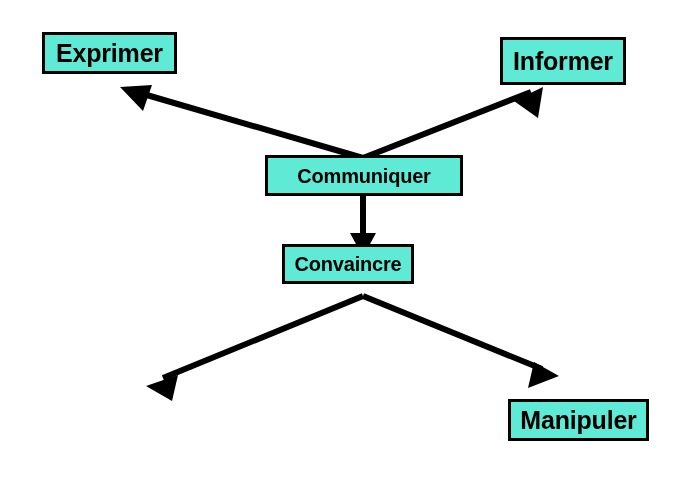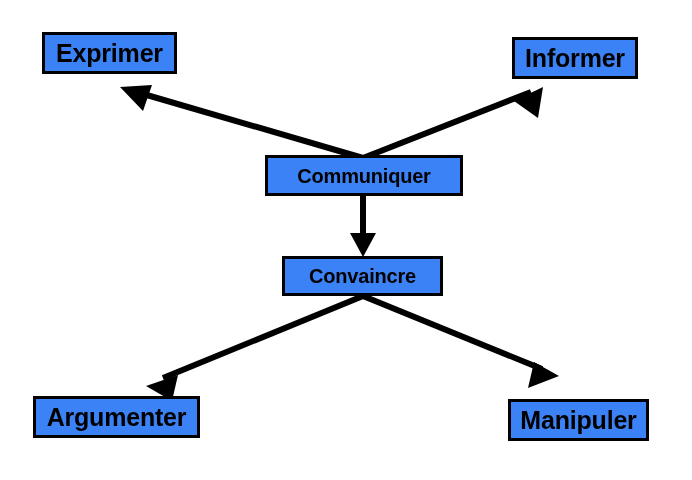--- a/index.html
+++ b/index.html
@@ -18,40 +18,40 @@
   #arrow-layer {
     position: absolute;
     left: 0;
     top: 0;
     width: 692px;
     height: 480px;
   }
   .node-box {
     position: absolute;
     box-sizing: border-box;
-    background: #3b82f6;
+    background: #5eead4;
     border: 3px solid #000000;
     display: flex;
     align-items: center;
     justify-content: center;
     z-index: 5;
   }
   .node-label {
     font-family: "Liberation Sans", sans-serif;
     font-weight: bold;
     font-size: 25px;
     line-height: 1;
     color: #000000;
     white-space: nowrap;
     letter-spacing: -0.2px;
   }
   .node-exprimer   { left: 42px;  top: 32px;  width: 135px; height: 42px; }
-  .node-informer   { left: 500px; top: 37px;  width: 126px; height: 42px; margin-left: 12px; }
+  .node-informer   { left: 500px; top: 37px;  width: 126px; height: 48px; }
   .node-communiquer{ left: 265px; top: 155px; width: 198px; height: 41px; }
-  .node-convaincre { left: 282px; top: 256px; width: 161px; height: 40px; }
+  .node-convaincre { left: 282px; top: 244px; width: 132px; height: 40px; }
   .node-argumenter { left: 33px;  top: 396px; width: 167px; height: 42px; }
   .node-manipuler  { left: 508px; top: 399px; width: 141px; height: 42px; }
   .node-communiquer .node-label,
   .node-convaincre .node-label { font-size: 20px; }
 </style>
 </head>
 <body>
 
 <div id="diagram-root">
 
@@ -87,21 +87,18 @@
   </div>
 
   <div class="node-box node-communiquer">
     <span class="node-label">Communiquer</span>
   </div>
 
   <div class="node-box node-convaincre">
     <span class="node-label">Convaincre</span>
   </div>
 
-  <div class="node-box node-argumenter">
-    <span class="node-label">Argumenter</span>
-  </div>
 
   <div class="node-box node-manipuler">
     <span class="node-label">Manipuler</span>
   </div>
 
 </div>
 
 </body></html>

